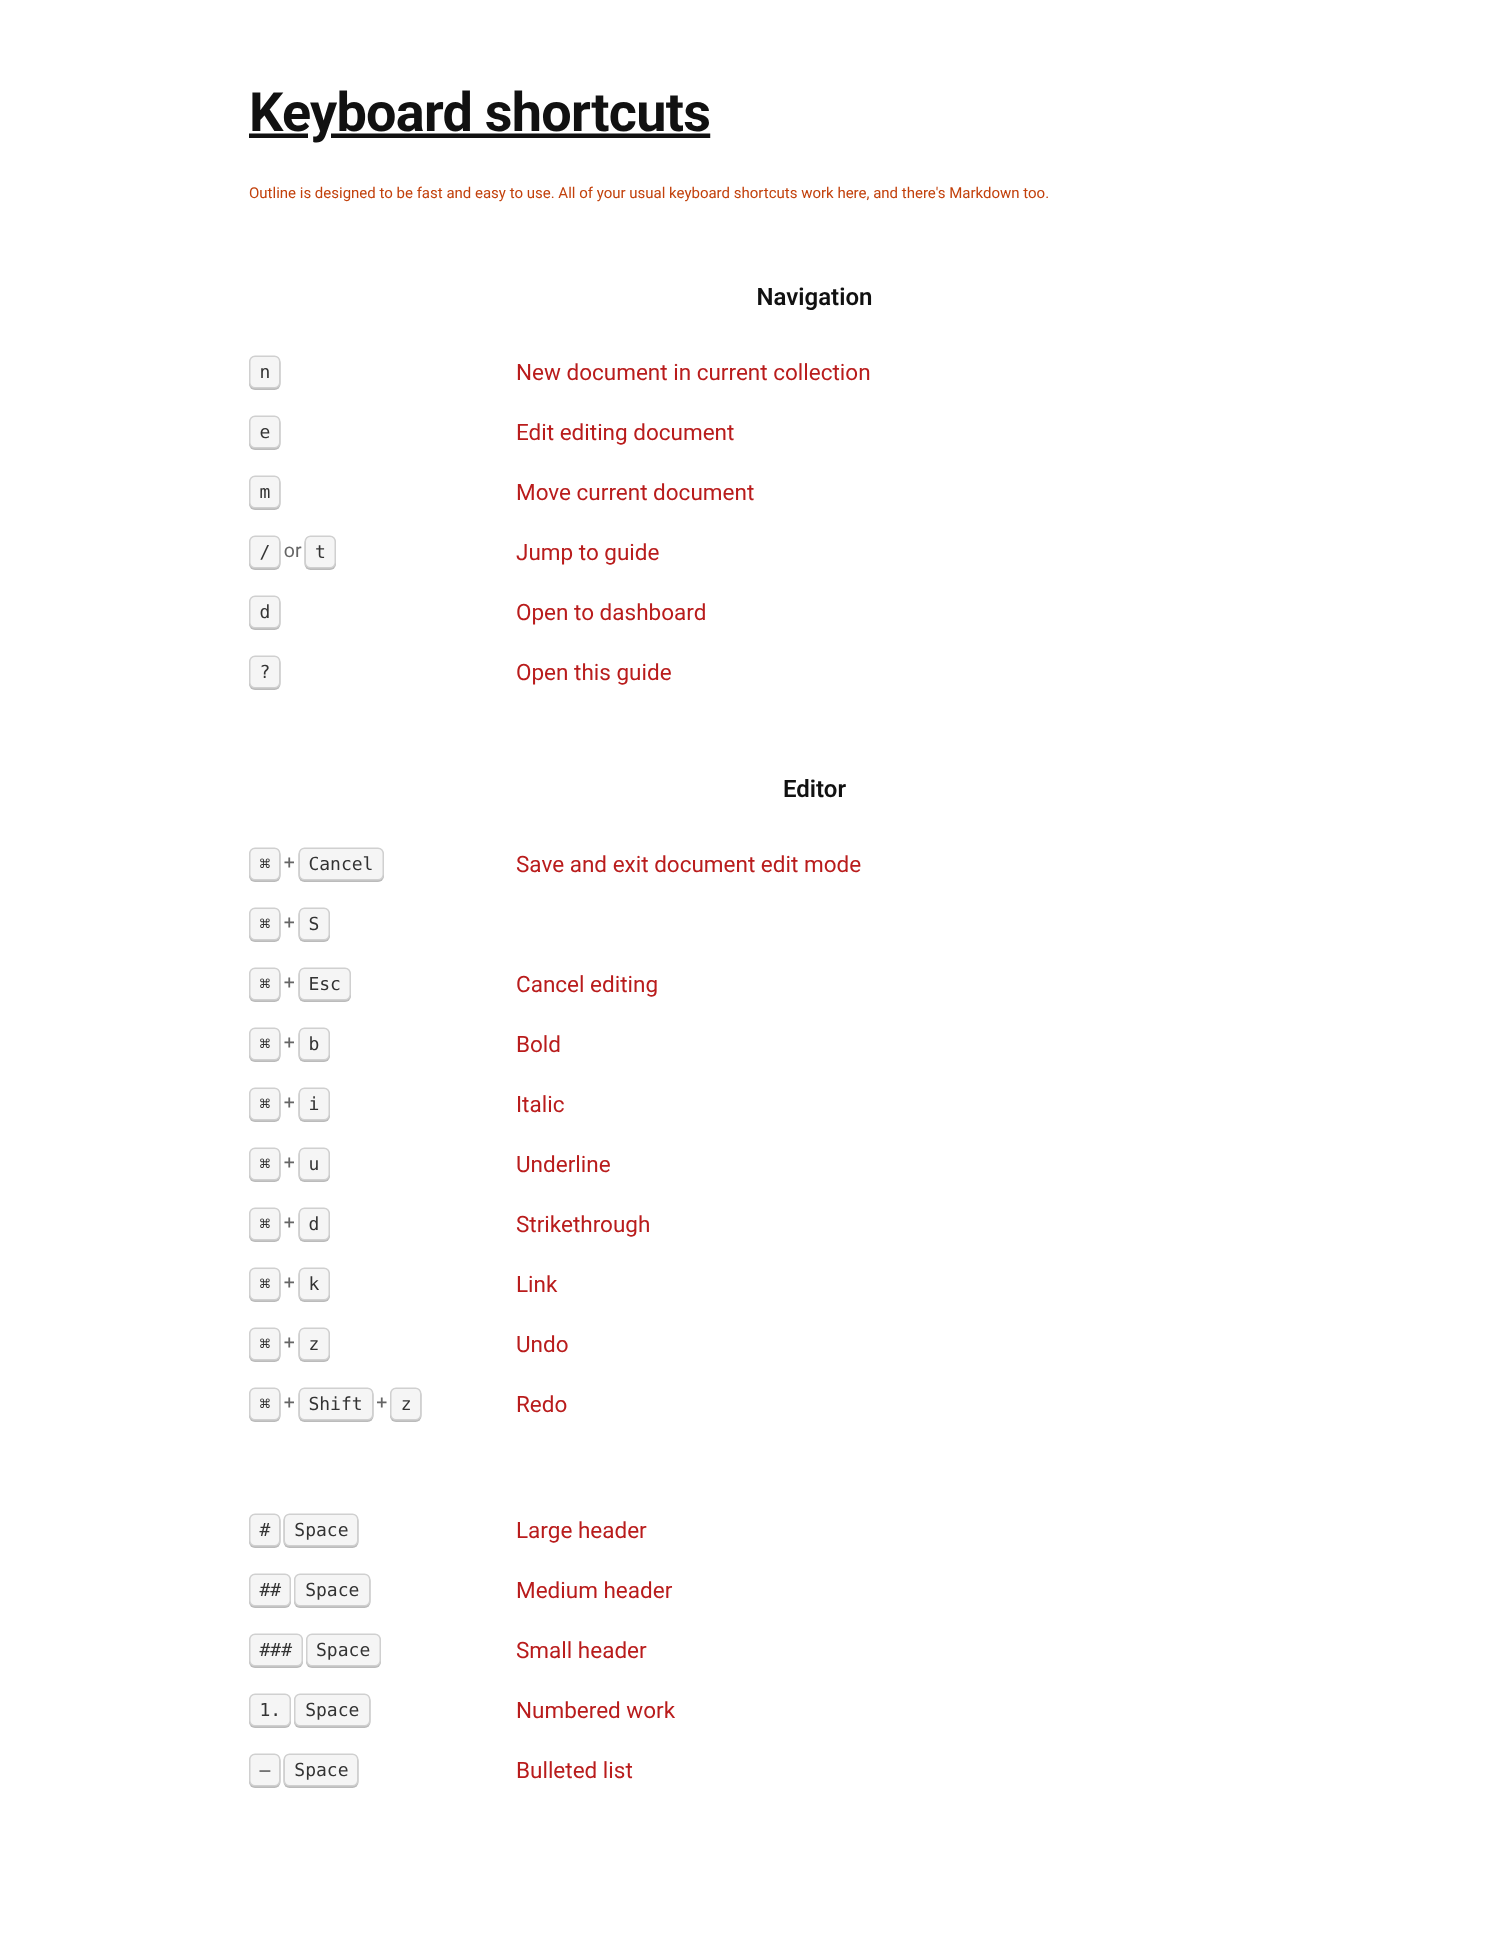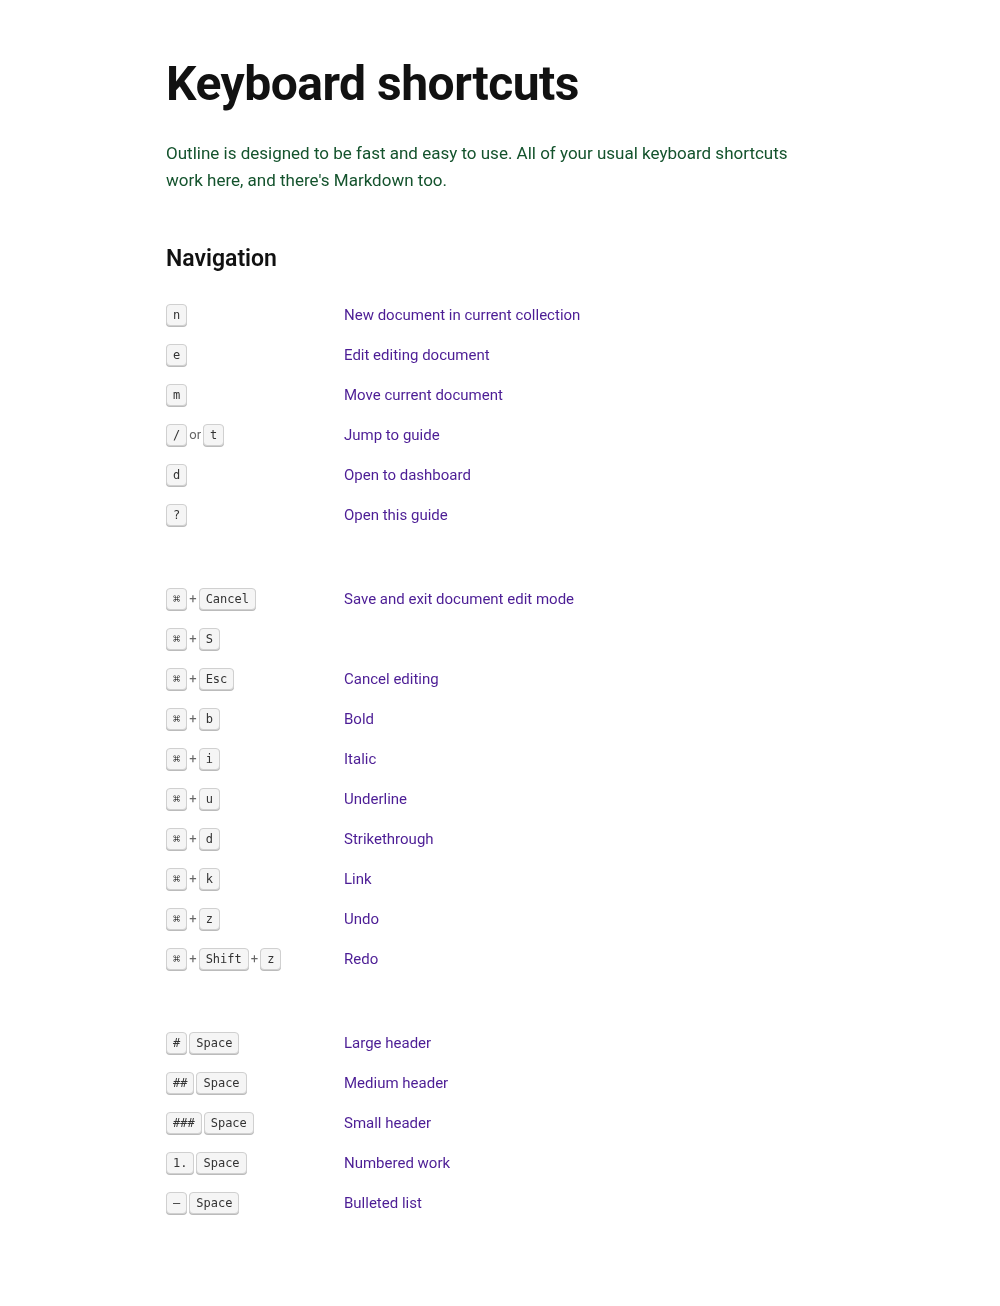--- a/index.html
+++ b/index.html
@@ -18,41 +18,43 @@
 
     .page-container {
       max-width: 1000px;
       margin: 0 auto;
       padding: 48px 80px 80px 166px;
       position: relative;
       min-height: 1306px;
     }
 
     .page-title {
-      font-size: 48px;
+      font-size: 36px;
       font-weight: 700;
       color: #111;
       margin-bottom: 20px;
       letter-spacing: -0.5px;
+      text-decoration: underline;
     }
 
     .page-description {
-      font-size: 17px;
-      color: #14532d;
+      font-size: 10px;
+      color: #c2410c;
       margin-bottom: 48px;
       max-width: 650px;
       line-height: 1.6;
     }
 
     .section-title {
-      font-size: 23px;
+      font-size: 16px;
       font-weight: 600;
       color: #111;
       margin-bottom: 20px;
       margin-top: 8px;
+      text-align: center;
     }
 
     .shortcut-section {
       margin-bottom: 48px;
     }
 
     .shortcut-row {
       display: flex;
       align-items: center;
       min-height: 36px;
@@ -86,21 +88,21 @@
     }
 
     .key-separator {
       font-size: 13px;
       color: #666;
       margin: 0 0;
     }
 
     .shortcut-description {
       font-size: 15px;
-      color: #4c1d95;
+      color: #b91c1c;
       margin-left: 8px;
     }
   </style>
 </head>
 <body>
 
 <div class="page-container">
   <h1 class="page-title">Keyboard shortcuts</h1>
   <p class="page-description">Outline is designed to be fast and easy to use. All of your usual keyboard shortcuts work here, and there's Markdown too.</p>
 
@@ -140,20 +142,21 @@
           <span class="shortcut-description">Open to dashboard</span>
         </div>
         <div class="shortcut-row">
           <div class="shortcut-keys">
             <span class="key">?</span>
           </div>
           <span class="shortcut-description">Open this guide</span>
         </div>
       </div>
       <div class="shortcut-section">
+        <h2 class="section-title">Editor</h2>
         <div class="shortcut-row">
           <div class="shortcut-keys">
             <span class="key">⌘</span>
             <span class="key-separator">+</span>
             <span class="key">Cancel</span>
           </div>
           <span class="shortcut-description">Save and exit document edit mode</span>
         </div>
         <div class="shortcut-row">
           <div class="shortcut-keys">

